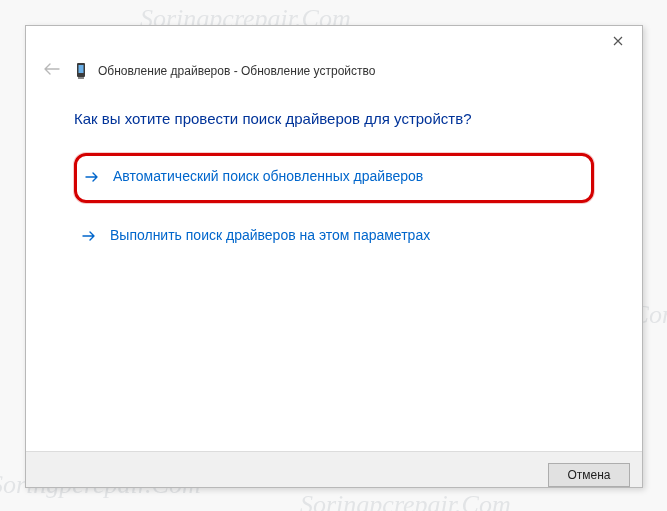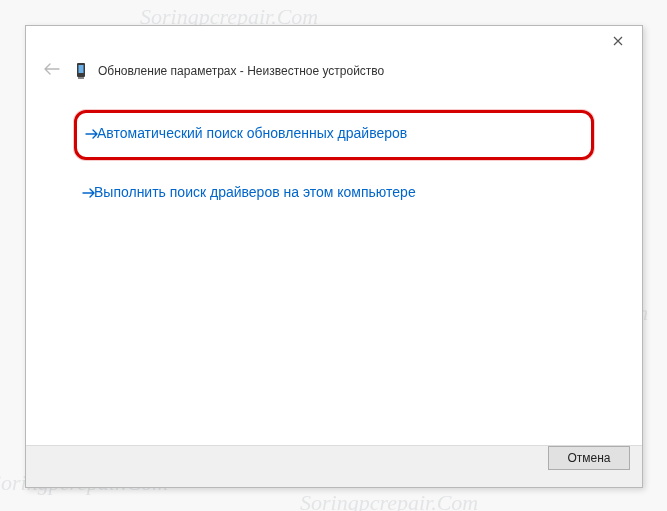--- a/index.html
+++ b/index.html
@@ -11,21 +11,21 @@
     background: #f8f8f8;
     position: relative;
     overflow: hidden;
     font-size: 12px;
   }
   .watermark {
     position: absolute;
     color: rgba(130,140,150,0.18);
     font-family: "Comic Sans MS", cursive;
     font-style: italic;
-    font-size: 22px;
+    font-size: 26px;
     pointer-events: none;
     user-select: none;
     white-space: nowrap;
   }
   .dialog {
     position: absolute;
     left: 25px;
     top: 25px;
     width: 618px;
     height: 463px;
@@ -70,21 +70,21 @@
   .content {
     padding: 18px 48px 0 48px;
   }
   .heading {
     color: #003399;
     font-size: 15px;
     margin-bottom: 26px;
   }
   .option {
     position: relative;
-    padding: 12px 16px 14px 20px;
+    padding: 12px 16px 14px 36px;
     margin-bottom: 12px;
     cursor: pointer;
     border-radius: 2px;
   }
   .option .arrow {
     position: absolute;
     left: 8px;
     top: 14px;
     color: #0066cc;
     font-size: 15px;
@@ -102,25 +102,25 @@
   .highlight-ring {
     border: 3px solid #d40000;
     border-radius: 12px;
     box-shadow: 0 0 0 1px rgba(212,0,0,0.2);
   }
   .footer {
     position: absolute;
     bottom: 0;
     left: 0;
     right: 0;
-    height: 42px;
+    height: 36px;
     background: #f0f0f0;
     border-top: 1px solid #dcdcdc;
     display: flex;
-    align-items: flex-start;
+    align-items: flex-end;
     justify-content: flex-end;
     padding: 0 12px;
   }
   .btn {
     min-width: 82px;
     height: 24px;
     background: #e1e1e1;
     border: 1px solid #adadad;
     font-size: 12px;
     color: #222;
@@ -160,41 +160,42 @@
           <path d="M6 2 L1 7 L6 12 M1 7 H15" stroke="#b8b8b8" stroke-width="1.4" fill="none" stroke-linecap="round" stroke-linejoin="round"></path>
         </svg>
     </span>
     <span class="device-icon">
       <svg width="14" height="18" viewBox="0 0 14 18">
         <rect x="3" y="1" width="8" height="14" rx="1" fill="#3a3a3a"></rect>
         <rect x="4.5" y="3" width="5" height="8" fill="#6bb0e8"></rect>
         <rect x="4" y="15" width="6" height="2" fill="#888"></rect>
       </svg>
     </span>
-    <span>Обновление параметрах - Неизвестное устройство</span>
+    <span>Обновление драйверов - Обновление устройство</span>
   </div>
 
   <div class="content">
+    <div class="heading">Как вы хотите провести поиск драйверов для устройств?</div>
 
     <div class="option highlight-ring">
       <span class="arrow">
         <svg width="14" height="14" viewBox="0 0 14 14">
             <path d="M1 7 H12 M8 3 L12 7 L8 11" stroke="#0066cc" stroke-width="1.4" fill="none" stroke-linecap="round" stroke-linejoin="round"></path>
           </svg>
       </span>
       <div class="option-title">Автоматический поиск обновленных драйверов</div>
     </div>
 
     <div class="option">
       <span class="arrow">
         <svg width="14" height="14" viewBox="0 0 14 14">
             <path d="M1 7 H12 M8 3 L12 7 L8 11" stroke="#0066cc" stroke-width="1.4" fill="none" stroke-linecap="round" stroke-linejoin="round"></path>
           </svg>
       </span>
-      <div class="option-title">Выполнить поиск драйверов на этом компьютере</div>
+      <div class="option-title">Выполнить поиск драйверов на этом параметрах</div>
     </div>
   </div>
 
   <div class="footer">
     <div class="btn">Отмена</div>
   </div>
 
 </div>
 
 </body></html>

